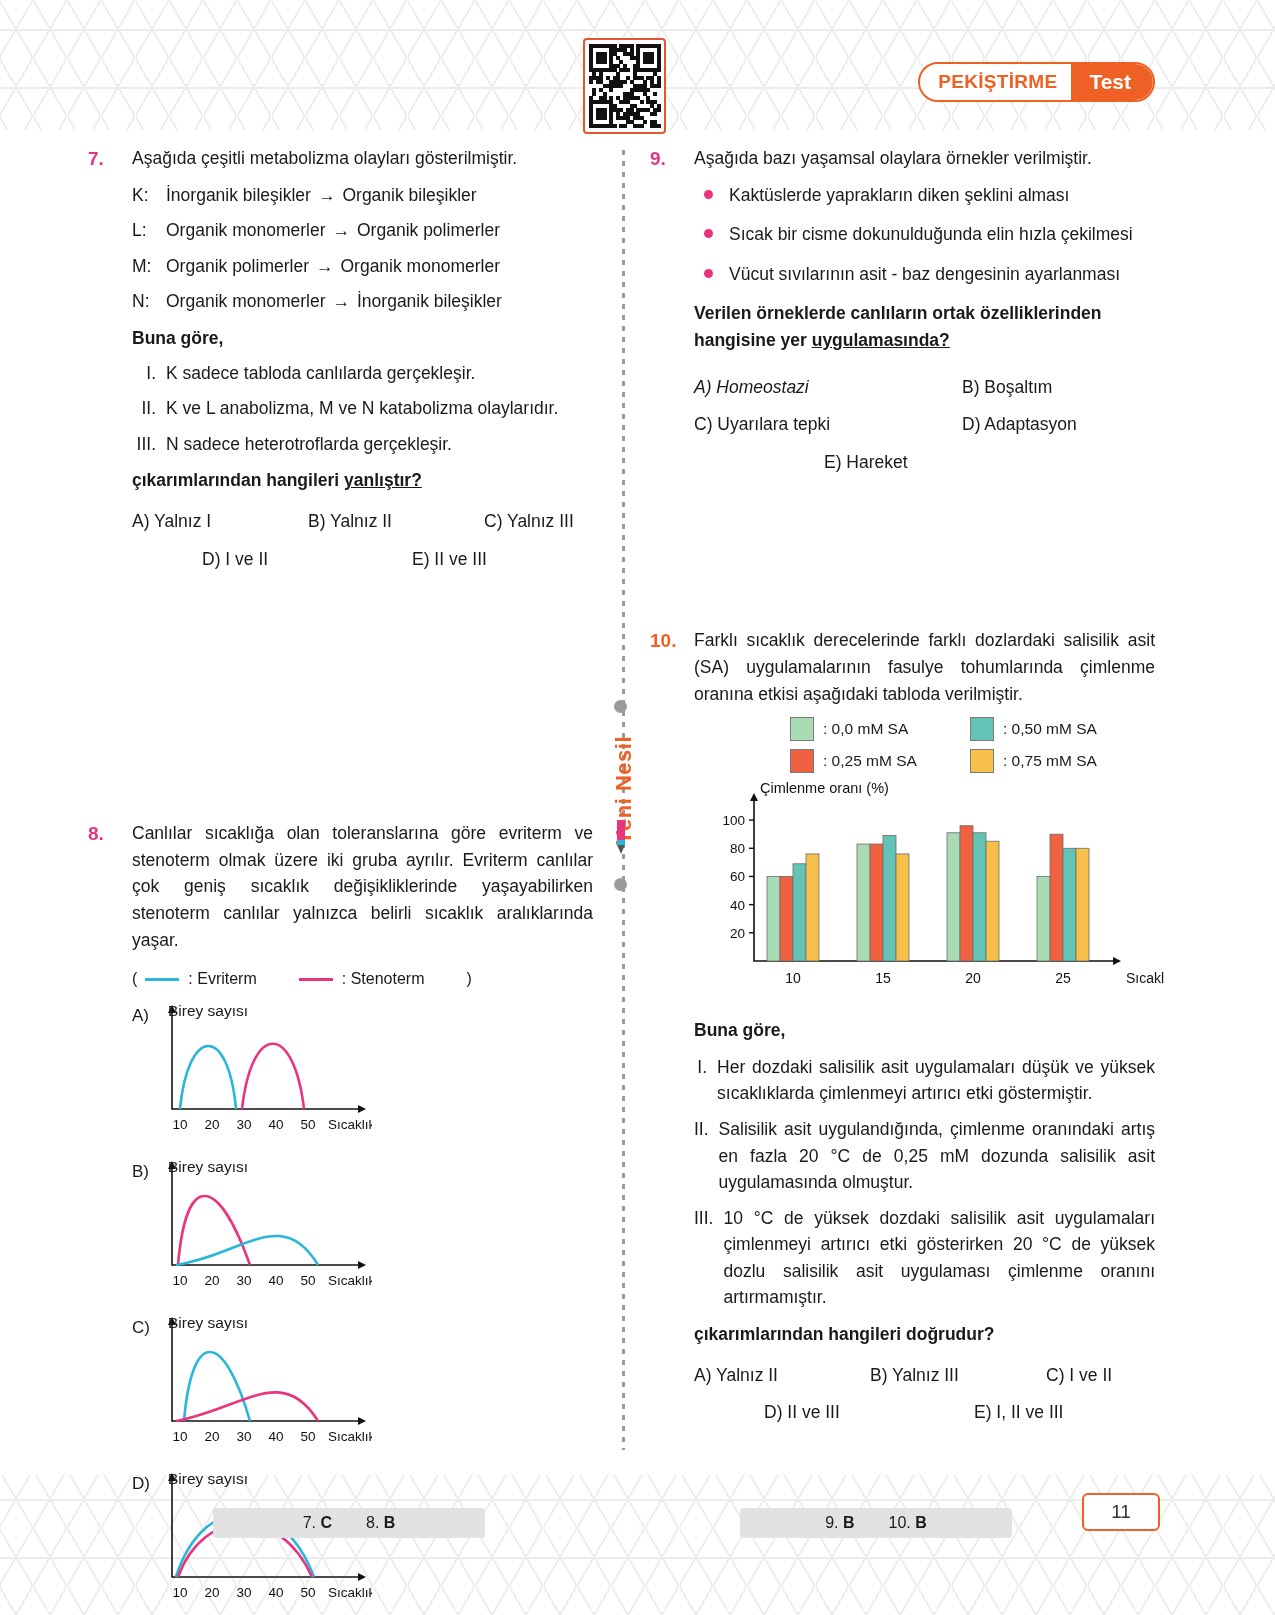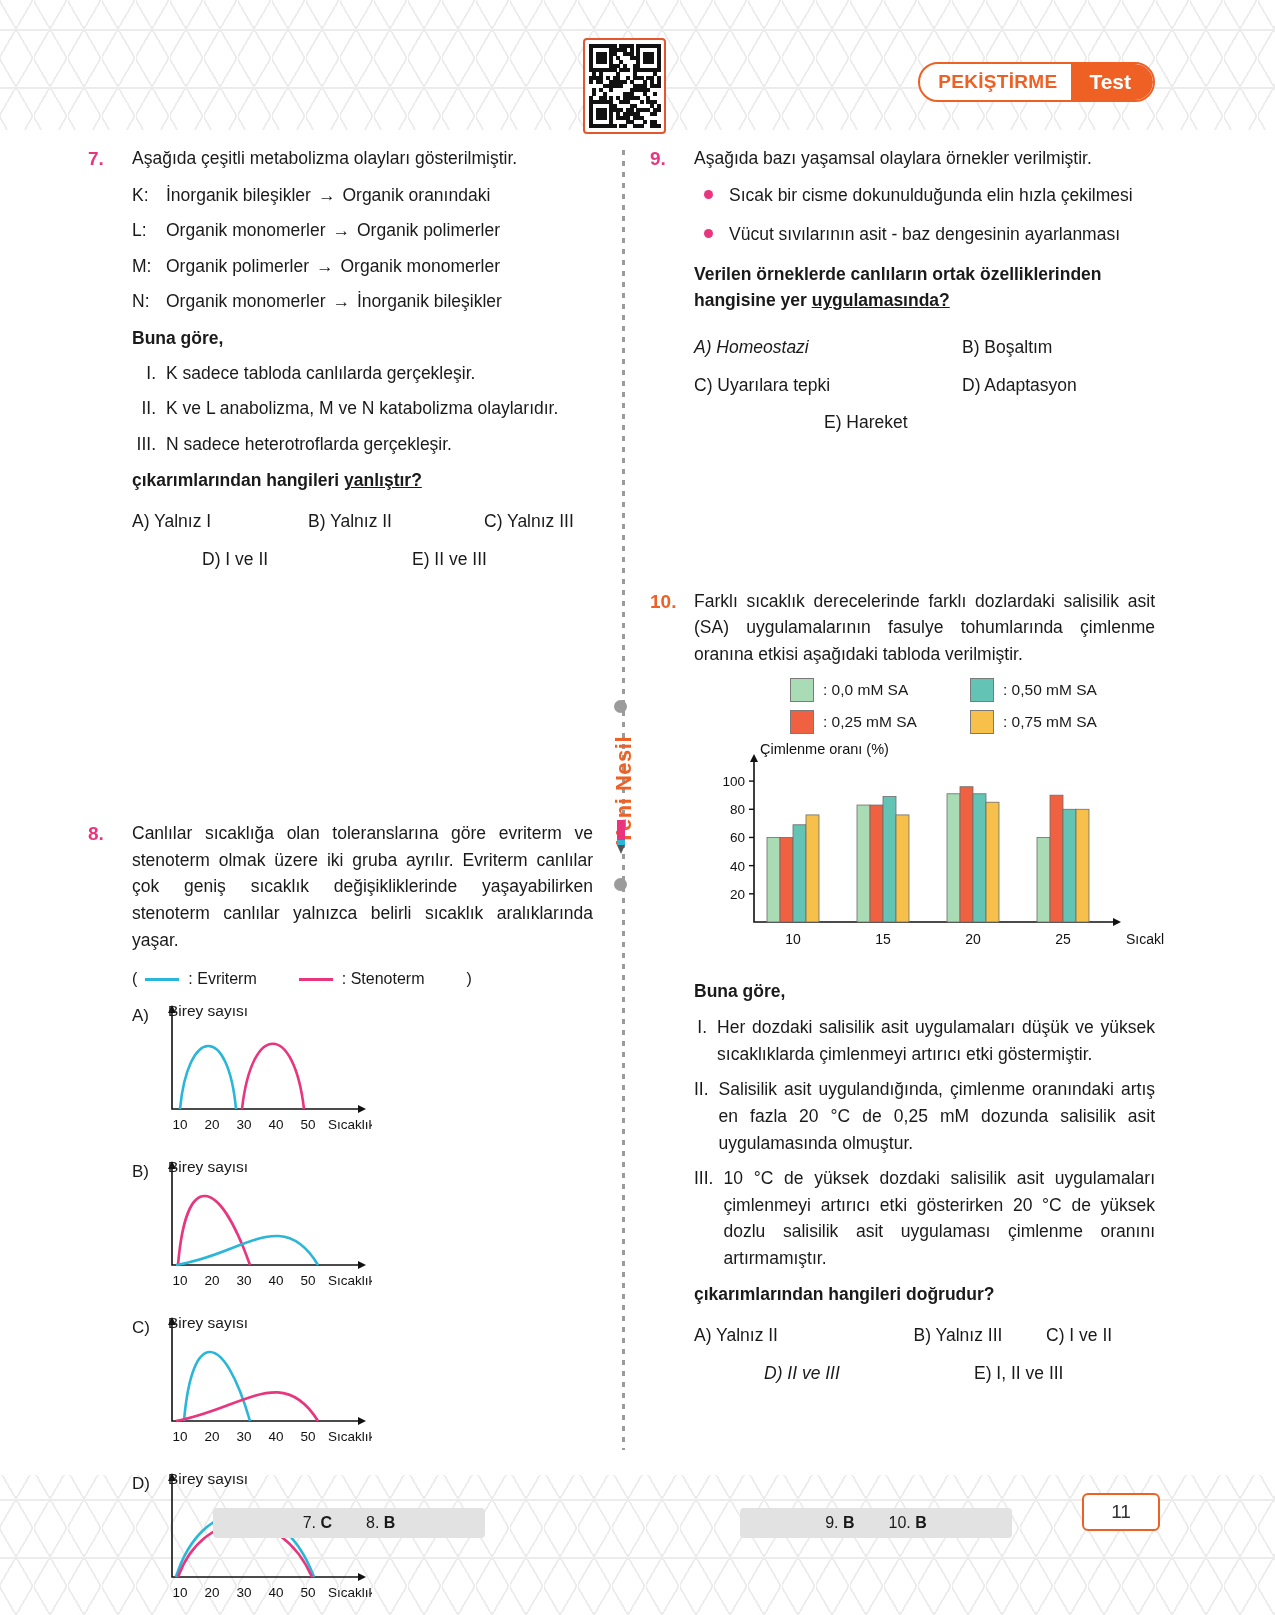--- a/index.html
+++ b/index.html
@@ -444,21 +444,21 @@
   <div class="q pink">
     <div class="num">7.</div>
     <div class="body">
       <p class="stem">Aşağıda çeşitli metabolizma olayları gösterilmiştir.</p>
 
       <div class="kvlist">
         <div class="kvrow">
           <span class="k">K:</span>
           <span class="v">İnorganik bileşikler</span>
           <span class="arrow">→</span>
-          <span class="v">Organik oranındaki</span>
+          <span class="v">Organik bileşikler</span>
         </div>
         <div class="kvrow">
           <span class="k">L:</span>
           <span class="v">Organik monomerler</span>
           <span class="arrow">→</span>
           <span class="v">Organik polimerler</span>
         </div>
         <div class="kvrow">
           <span class="k">M:</span>
           <span class="v">Organik polimerler</span>
@@ -605,20 +605,24 @@
   </div>
 </div>
 
 <div class="col right">
 
   <div class="q pink">
     <div class="num">9.</div>
     <div class="body">
       <p class="stem">Aşağıda bazı yaşamsal olaylara örnekler verilmiştir.</p>
       <div class="bullets">
+        <div class="bullet">
+          <span class="dot"></span>
+          <span>Kaktüslerde yaprakların diken şeklini alması</span>
+        </div>
         <div class="bullet">
           <span class="dot"></span>
           <span>Sıcak bir cisme dokunulduğunda elin hızla çekilmesi</span>
         </div>
         <div class="bullet">
           <span class="dot"></span>
           <span>Vücut sıvılarının asit - baz dengesinin ayarlanması</span>
         </div>
       </div>
       <p class="bold" style="margin:0;">
@@ -724,25 +728,25 @@
           <span class="r">III.</span>
           <span class="just">10 °C de yüksek dozdaki salisilik asit uygulamaları çimlenmeyi artırıcı etki gösterirken 20 °C de yüksek dozlu salisilik asit uygulaması çimlenme oranını artırmamıştır.</span>
         </div>
       </div>
 
       <p class="bold" style="margin:10px 0 0 0;">çıkarımlarından hangileri doğrudur?</p>
 
       <div class="opts">
         <div class="optrow">
           <span class="opt" style="width:176px;">A) Yalnız II</span>
-          <span class="opt" style="width:176px;text-align:center;">B) Yalnız III</span>
+          <span class="opt" style="width:176px;">B) Yalnız III</span>
           <span class="opt">C) I ve II</span>
         </div>
         <div class="optrow" style="padding-left:70px;">
-          <span class="opt" style="width:210px;font-style:italic;">D) II ve III</span>
+          <span class="opt" style="width:210px;">D) II ve III</span>
           <span class="opt">E) I, II ve III</span>
         </div>
       </div>
     </div>
   </div>
 </div>
 
 <div class="answers-bar">
   <div class="abox l">
     <span class="ans">

